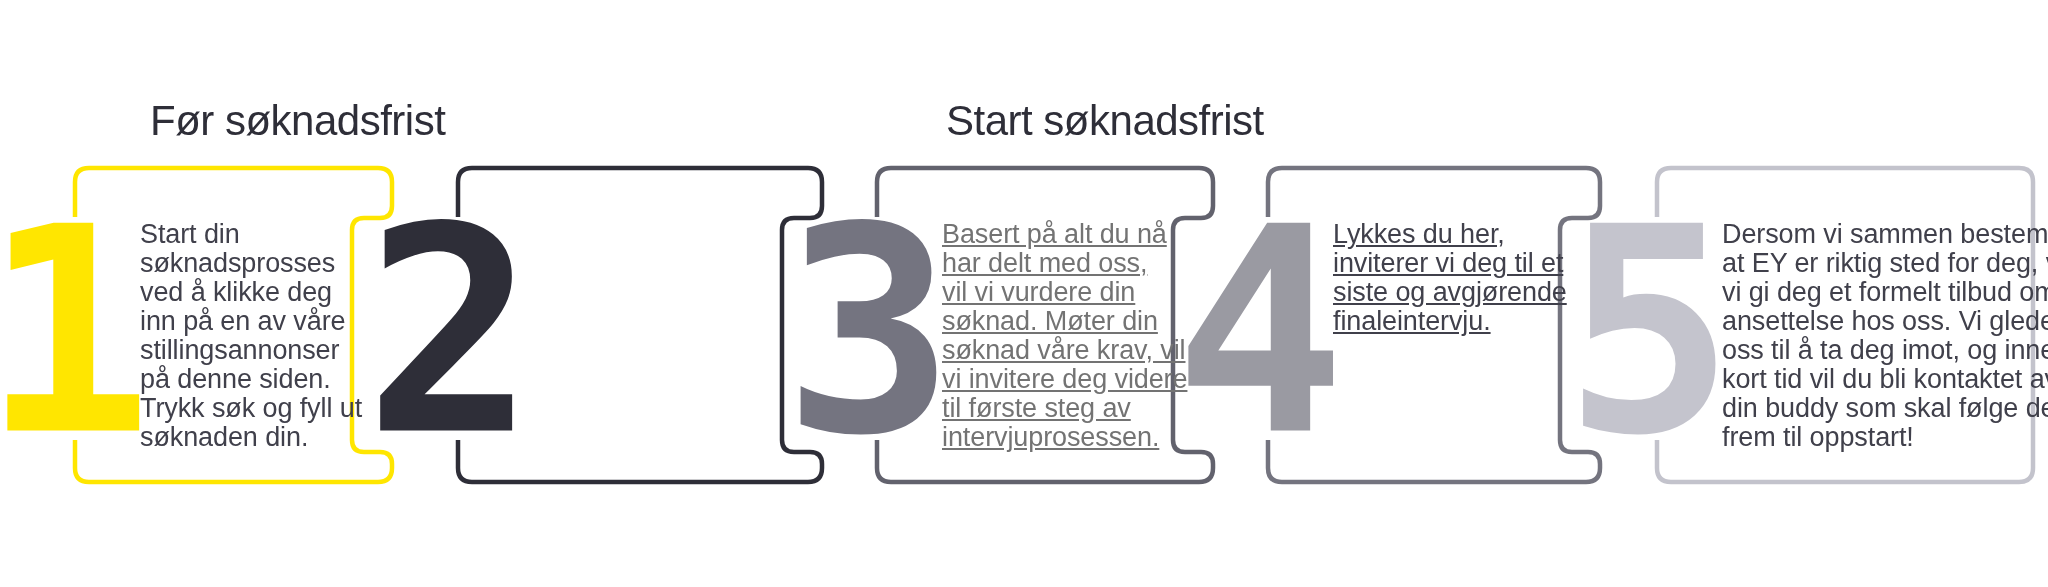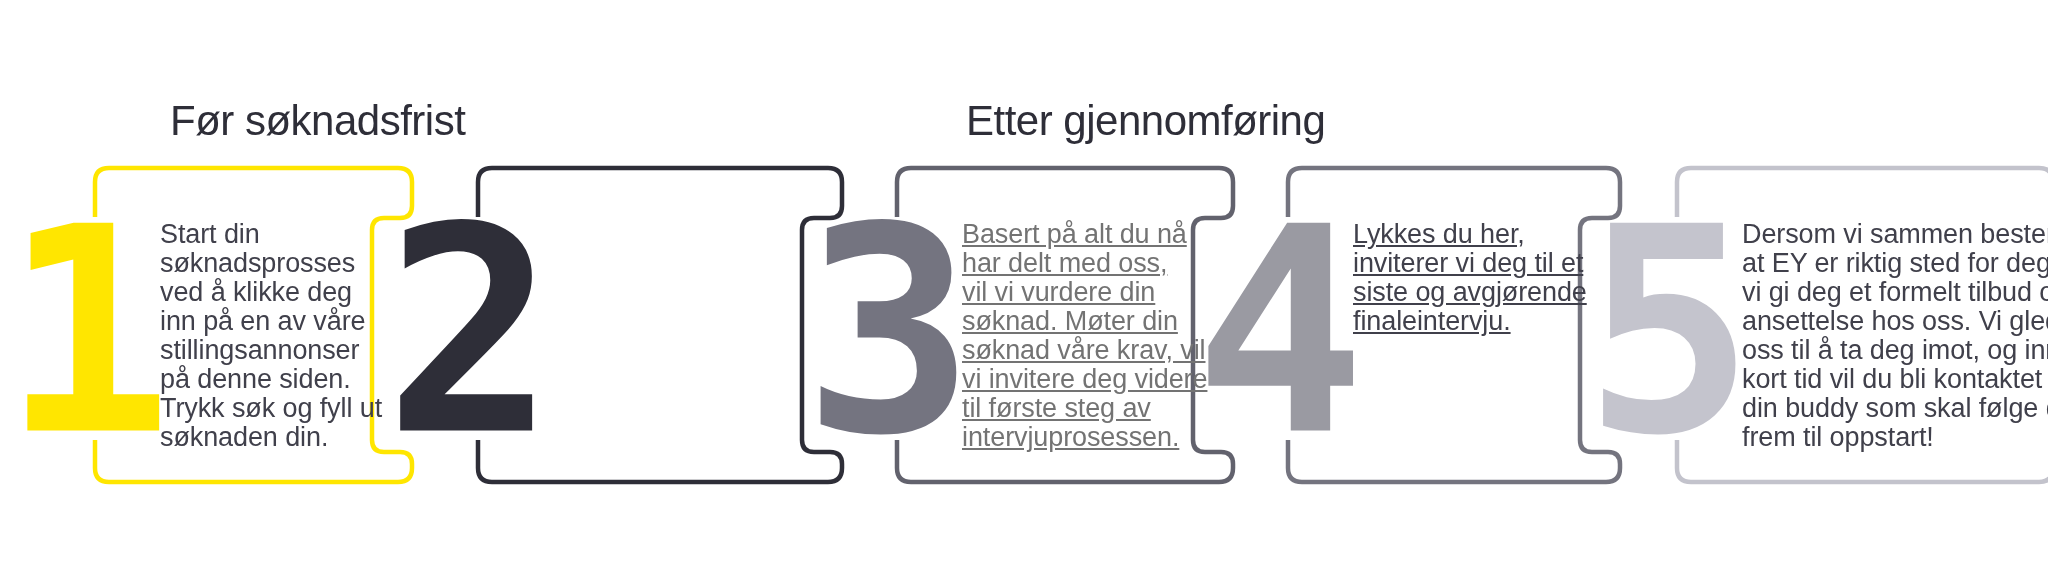--- a/index.html
+++ b/index.html
@@ -1,20 +1,20 @@
 <!DOCTYPE html>
 <html><head>
 <meta charset="utf-8">
 <style>
   html,body{margin:0;padding:0;background:#ffffff;}
   body{
     width:2048px;height:587px;position:relative;overflow:hidden;
     font-family:"Liberation Sans", sans-serif;
   }
-  .canvas{position:absolute;inset:0;background:#ffffff;margin-left:20px;}
+  .canvas{position:absolute;inset:0;background:#ffffff;}
   .phase-heading{
     position:absolute;top:98px;
     font-size:42px;line-height:1.1;font-weight:400;letter-spacing:-0.5px;
     color:#2e2e38;white-space:nowrap;
   }
   .phase-heading.before{left:150px;}
   .phase-heading.after{left:946px;}
   .step{position:absolute;top:168px;height:314px;}
   .step .bracket{position:absolute;left:-4px;top:-4px;overflow:visible;display:block;}
   .step .bracket path{fill:none;stroke-width:4.5px;stroke-linecap:butt;stroke-linejoin:round;}
@@ -33,21 +33,21 @@
   .s3{left:877px;width:336px;}
   .s4{left:1268px;width:332px;}
   .s5{left:1657px;width:376px;}
 </style>
 </head>
 <body>
 
 <div class="canvas">
 
   <div class="phase-heading before" style="color: rgb(46, 46, 56);">Før søknadsfrist</div>
-  <div class="phase-heading after" style="color: rgb(46, 46, 56);">Etter gjennomføring</div>
+  <div class="phase-heading after" style="color: rgb(46, 46, 56);">Start søknadsfrist</div>
 
   <div class="step s1">
     <svg class="bracket" width="325" height="322" viewBox="-4 -4 325 322" aria-hidden="true">
       <path d="M0,49 L0,14 Q0,0 14,0 L303,0 Q317,0 317,14 L317,38 Q317,50 305,50 L289,50 Q277,50 277,62 L277,272 Q277,284 289,284 L305,284 Q317,284 317,296 L317,300 Q317,314 303,314 L14,314 Q0,314 0,300 L0,272" stroke="#ffe600"></path>
     </svg>
     <div class="num" style="color: rgb(255, 230, 0);">1</div>
     <div class="desc" style="color: rgb(64, 64, 75);">Start din
 søknadsprosses
 ved å klikke deg
 inn på en av våre

